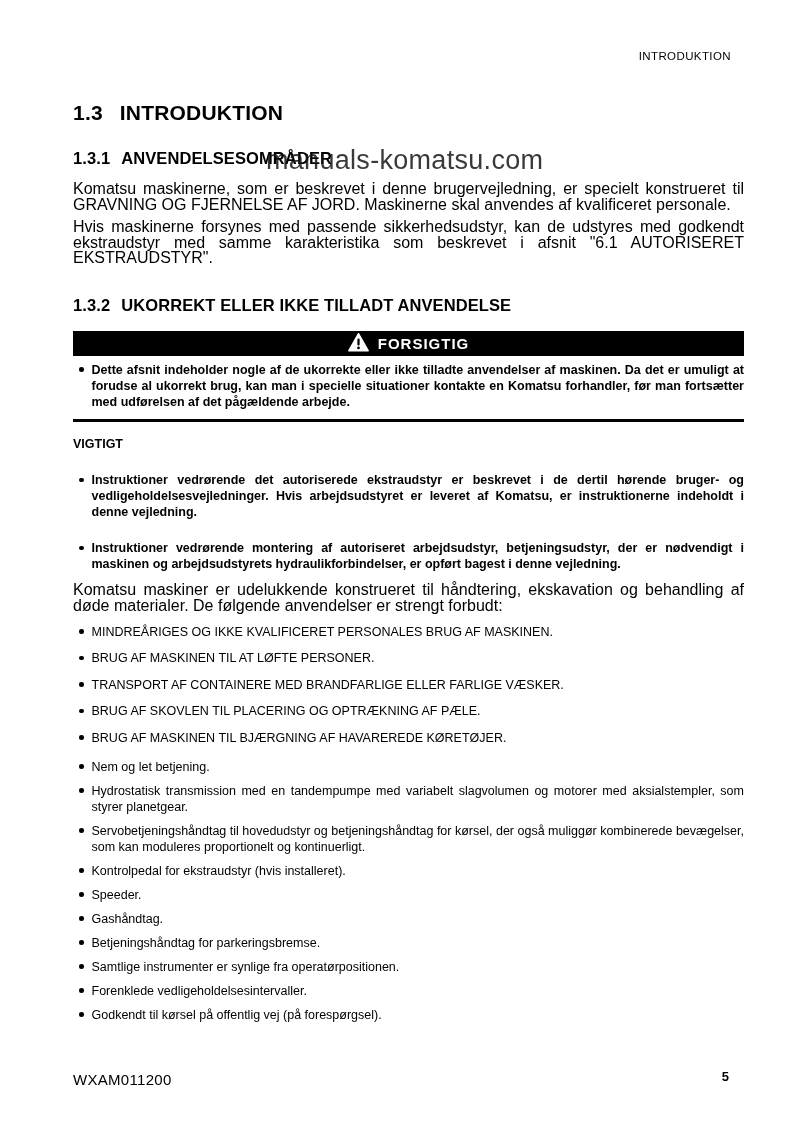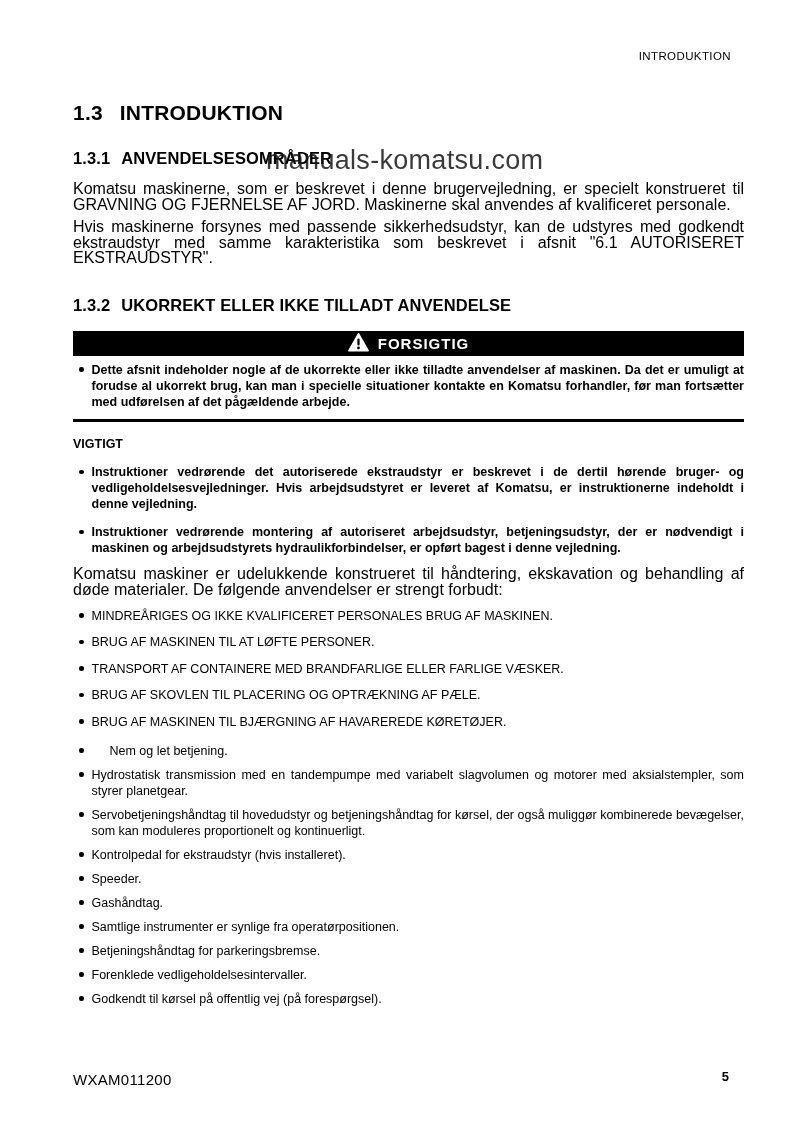--- a/index.html
+++ b/index.html
@@ -98,24 +98,24 @@
     margin: 5.5px 8px 0 6px;
   }
   .bullet .btext { flex: 1; text-align: justify; }
   .bullet.bold { font-weight: bold; }
   .vigtigt {
     margin-top: 15px;
     font-size: 12.5px;
     font-weight: bold;
     line-height: 15.5px;
   }
-  .vig-b { margin-top: 12px; }
+  .vig-b { margin-top: 20px; }
   .mid-p { margin-top: 10px; }
   .caps-b { margin-top: 10.5px; }
-  .feat-first { margin-top: 13px; gap: 18px; }
+  .feat-first { margin-top: 13px; }
   .feat-b { margin-top: 8px; }
   .footer-left {
     position: absolute;
     left: 73px;
     top: 1071px;
     font-size: 15px;
     letter-spacing: 0.3px;
   }
   .footer-right {
     position: absolute;
@@ -224,25 +224,25 @@
     <div class="bullet feat-b">
       <span class="dot"></span>
       <span class="btext">Speeder.</span>
     </div>
     <div class="bullet feat-b">
       <span class="dot"></span>
       <span class="btext">Gashåndtag.</span>
     </div>
     <div class="bullet feat-b">
       <span class="dot"></span>
+      <span class="btext">Betjeningshåndtag for parkeringsbremse.</span>
+    </div>
+    <div class="bullet feat-b">
+      <span class="dot"></span>
       <span class="btext">Samtlige instrumenter er synlige fra operatørpositionen.</span>
-    </div>
-    <div class="bullet feat-b">
-      <span class="dot"></span>
-      <span class="btext">Betjeningshåndtag for parkeringsbremse.</span>
     </div>
     <div class="bullet feat-b">
       <span class="dot"></span>
       <span class="btext">Forenklede vedligeholdelsesintervaller.</span>
     </div>
     <div class="bullet feat-b">
       <span class="dot"></span>
       <span class="btext">Godkendt til kørsel på offentlig vej (på forespørgsel).</span>
     </div>
 

